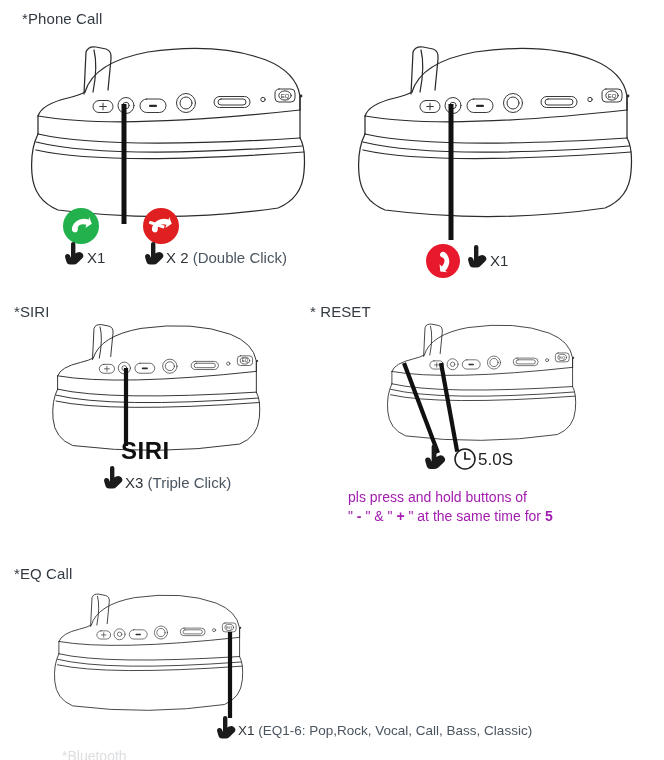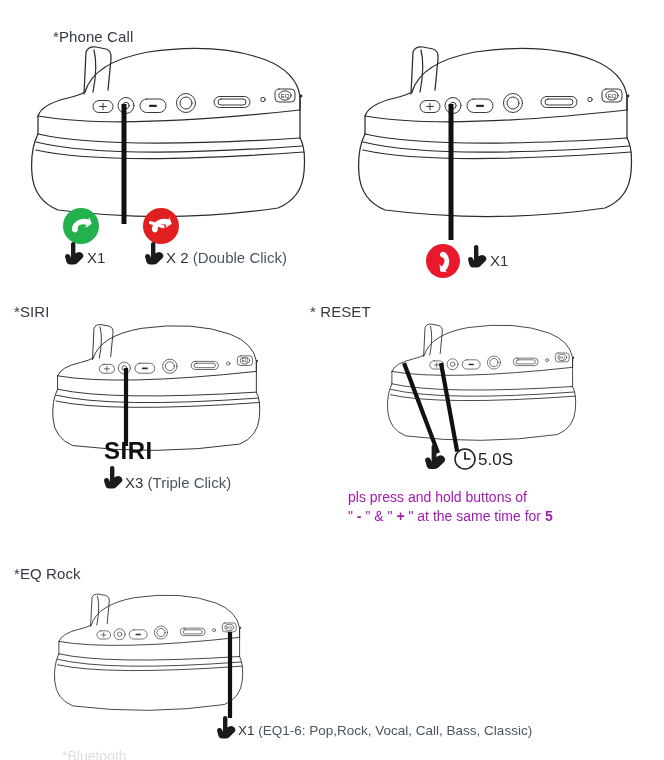--- a/index.html
+++ b/index.html
@@ -77,21 +77,21 @@
 
   <div class="abs bleed" style="left:0;top:-10px;width:664px;height:14px;">
     <svg width="664" height="14" viewBox="0 0 664 14">
       <ellipse cx="208" cy="2" rx="9" ry="5" class="ln-thin"></ellipse>
       <ellipse cx="208" cy="2" rx="4" ry="2.4" class="ln-thin"></ellipse>
       <ellipse cx="540" cy="2" rx="9" ry="5" class="ln-thin"></ellipse>
       <ellipse cx="540" cy="2" rx="4" ry="2.4" class="ln-thin"></ellipse>
     </svg>
   </div>
 
-  <div class="abs heading" style="left:22px;top:28px;margin-left:31px;">*Phone Call</div>
+  <div class="abs heading" style="left:22px;top:10px;">*Phone Call</div>
 
   <div class="abs" style="left:28px;top:38px;">
     <svg width="290" height="178" viewBox="0 0 290 178">
 
       <path class="ln" d="M56 56 L58 14 Q60 8 68 9 L78 11 Q84 13 83 21 L80 52"></path>
       <path class="ln" d="M66 12 Q70 28 65 54"></path>
 
       <path class="ln" d="M57 54 Q66 24 120 14 Q190 4 238 22 Q268 34 272 58 L272 72"></path>
 
       <path class="ln" d="M10 78 Q14 66 40 60 Q52 57 57 54"></path>
@@ -251,21 +251,21 @@
       <circle cx="273" cy="58" r="1.4" fill="#2b2b2b"></circle>
     </svg>
   </div>
 
   <div class="abs" style="left:122px;top:368px;">
     <svg width="8" height="78" viewBox="0 0 8 78">
         <line x1="4" y1="0" x2="4" y2="78" class="pointer-thin"></line>
       </svg>
   </div>
 
-  <div class="abs siri-word" style="left:104px;top:437px;">SIRI</div>
+  <div class="abs siri-word" style="left:121px;top:437px;">SIRI</div>
 
   <div class="abs" style="left:103px;top:466px;">
     <svg width="22" height="24" viewBox="0 0 22 24">
       <path d="M7 2 Q7 0 9.2 0 Q11.4 0 11.4 2 L11.4 11.5 L13 10.6 Q16.4 9 18.4 11.5 Q20.6 14.2 18 16.6 L13.4 21 Q12 22.6 9.6 22.6 L6 22.6 Q3.4 22.6 2.6 20.2 L1.2 15.4 Q0.5 12.6 3 12 Q5.2 11.5 6 13.6 L7 16 Z" fill="#1b1b1b"></path>
     </svg>
   </div>
   <div class="abs caption" style="left:125px;top:474px;">
     <span>X3</span>
     <span class="paren">(Triple Click)</span>
   </div>
@@ -323,21 +323,21 @@
       <path d="M12 5.5 L12 12 L16.8 12" fill="none" stroke="#1d1d1d" stroke-width="1.7" stroke-linecap="round"></path>
     </svg>
   </div>
   <div class="abs sec-label" style="left:478px;top:450px;">5.0S</div>
 
   <div class="abs reset-note" style="left:348px;top:488px;">
     <div>pls press and hold buttons of</div>
     <div><span>" </span><b>-</b><span> " &amp; " </span><b>+</b><span> " at the same time for </span><b>5</b></div>
   </div>
 
-  <div class="abs heading" style="left:14px;top:565px;">*EQ Rock</div>
+  <div class="abs heading" style="left:14px;top:565px;">*EQ Call</div>
 
   <div class="abs" style="left:52px;top:588px;">
     <svg width="200" height="122" viewBox="0 0 290 178" preserveAspectRatio="none">
       <path class="ln" d="M56 56 L58 14 Q60 8 68 9 L78 11 Q84 13 83 21 L80 52"></path>
       <path class="ln" d="M66 12 Q70 28 65 54"></path>
       <path class="ln" d="M57 54 Q66 24 120 14 Q190 4 238 22 Q268 34 272 58 L272 72"></path>
       <path class="ln" d="M10 78 Q14 66 40 60 Q52 57 57 54"></path>
       <path class="ln" d="M10 78 L10 96"></path>
       <path class="ln" d="M10 96 Q80 112 272 100"></path>
       <path class="ln" d="M272 58 L272 100"></path>

